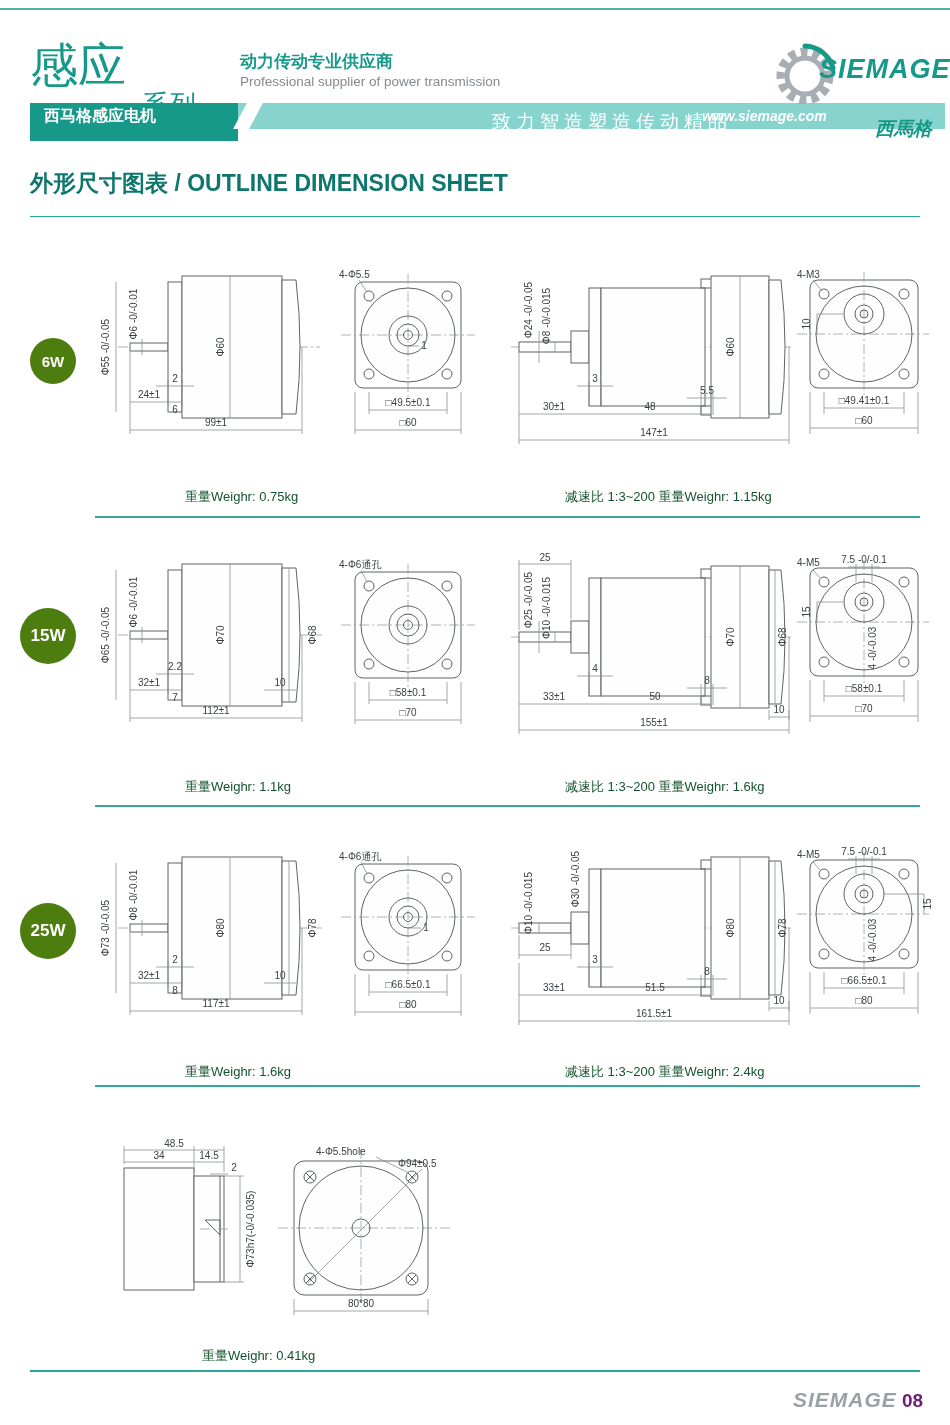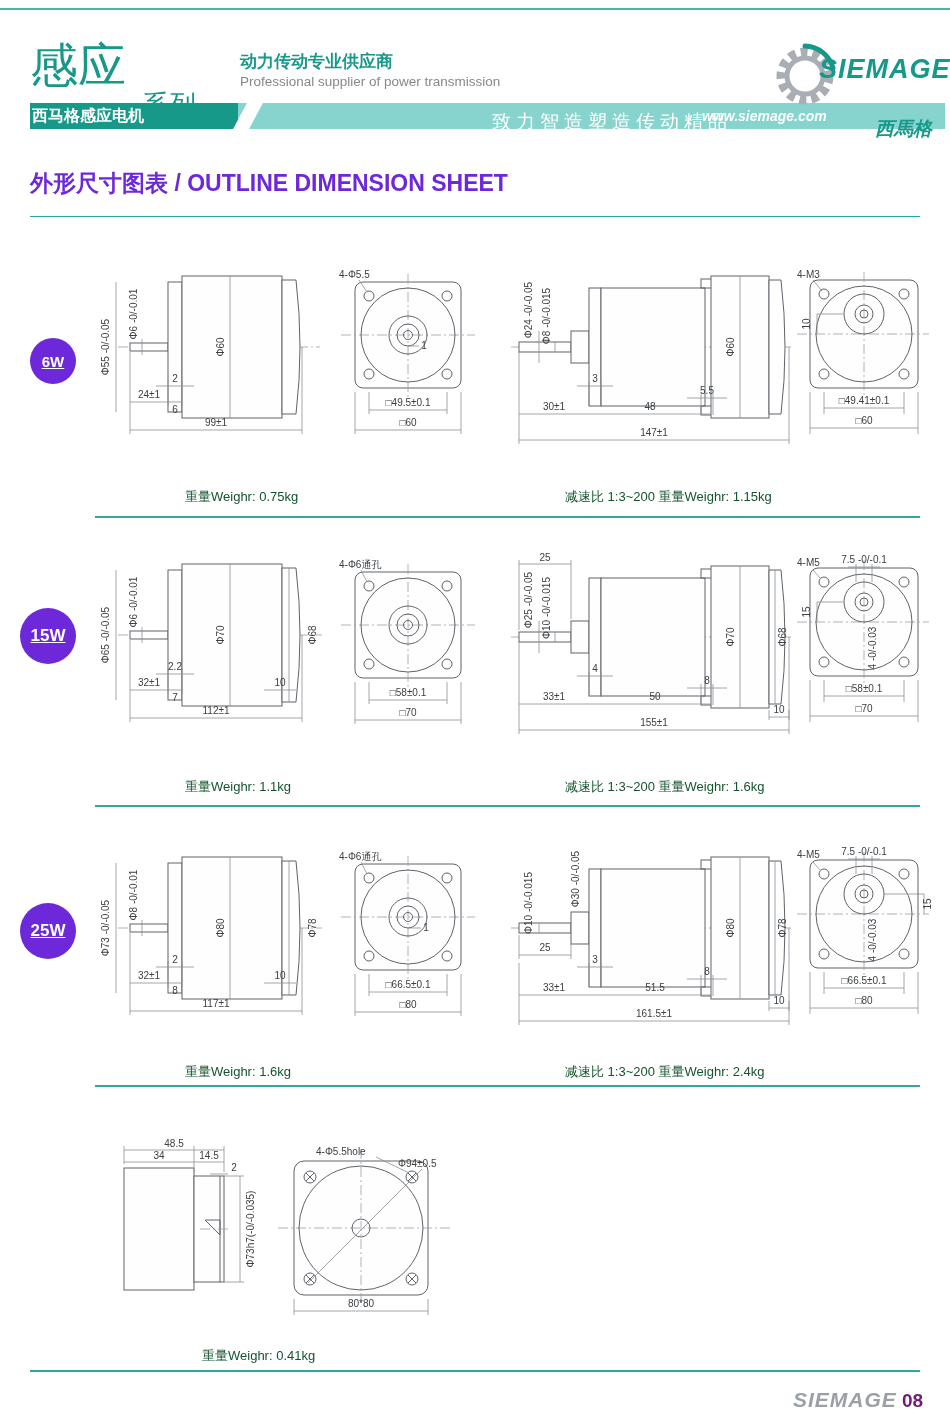--- a/index.html
+++ b/index.html
@@ -5,35 +5,35 @@
   html,body{margin:0;padding:0;background:#fff;}
   .page{position:relative;width:950px;height:1425px;background:#fff;overflow:hidden;
         font-family:"Liberation Sans","DejaVu Sans",sans-serif;color:#333;}
   
   .toprule{position:absolute;left:0;top:8px;width:950px;height:2px;background:#4db3a6;}
   .series-cn{position:absolute;left:30px;top:42px;font-size:48px;font-weight:normal;color:#17998a;line-height:1;}
   .series-suffix{position:absolute;left:142px;top:64px;font-size:27px;color:#17998a;margin-top:23px;}
   .sup-cn{position:absolute;left:240px;top:50px;font-size:17px;font-weight:600;color:#17998a;}
   .sup-en{position:absolute;left:240px;top:74px;font-size:13.5px;color:#85898c;}
   .banner{position:absolute;left:30px;top:103px;width:915px;height:26px;background:#86d4cd;}
-  .banner-dark{position:absolute;left:0;top:0;width:208px;height:26px;background:#17998a;color:#fff;
-               font-weight:bold;font-size:16px;line-height:26px;padding-left:2px;box-sizing:border-box;}
+  .banner-dark{position:absolute;left:0;top:0;width:208px;height:38px;background:#17998a;color:#fff;
+               font-weight:bold;font-size:16px;line-height:26px;padding-left:14px;box-sizing:border-box;}
   .banner-slash{position:absolute;left:210px;top:0;width:16px;height:26px;background:#fff;transform:skewX(-28deg);}
   .banner-slogan{position:absolute;left:462px;top:6px;color:#fff;font-size:19px;letter-spacing:5px;}
   .banner-site{position:absolute;left:628px;top:5px;color:#fff;font-size:14px;font-weight:bold;font-style:italic;padding-left:44px;}
   .logo{position:absolute;left:775px;top:38px;width:170px;height:84px;}
   .logo-name{position:absolute;left:44px;top:16px;font-size:27px;font-weight:900;font-style:italic;
              color:#17998a;letter-spacing:1px;}
   .logo-cn{position:absolute;left:100px;top:50px;font-size:19px;font-style:italic;font-weight:bold;color:#17998a;margin-top:28px;}
   
-  .page-title{position:absolute;left:30px;top:168px;font-size:23px;font-weight:bold;color:#6d28d9;}
+  .page-title{position:absolute;left:30px;top:168px;font-size:23px;font-weight:bold;color:#0f766e;}
   .title-rule{position:absolute;left:30px;top:216px;width:890px;height:1px;background:#2aa89b;}
   
-  .badge{position:absolute;border-radius:50%;background:#6d28d9;color:#fff;font-weight:bold;
-         display:flex;align-items:center;justify-content:center;text-decoration:underline;}
+  .badge{position:absolute;border-radius:50%;background:#4d7c0f;color:#fff;font-weight:bold;
+         display:flex;align-items:center;justify-content:center;}
   .b1{left:30px;top:338px;width:46px;height:46px;font-size:15px;}
   .b2{left:20px;top:608px;width:56px;height:56px;font-size:17px;}
   .b3{left:20px;top:903px;width:56px;height:56px;font-size:17px;}
   .weight{position:absolute;font-size:13px;color:#14532d;}
   .sep{position:absolute;left:95px;width:825px;height:1.5px;background:#35a79a;}
   
   svg.drw{position:absolute;overflow:visible;}
   .ol{fill:#fefefe;stroke:#5f6368;stroke-width:1;}
   .ln{fill:none;stroke:#5f6368;stroke-width:1;}
   .cl{fill:none;stroke:#9aa0a6;stroke-width:0.8;stroke-dasharray:10 3 2 3;}

